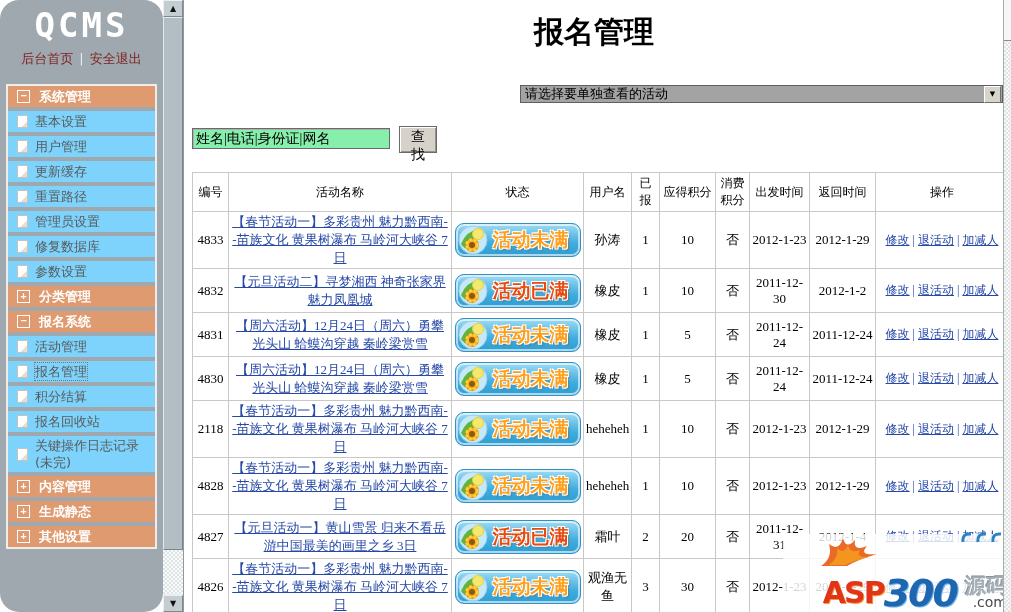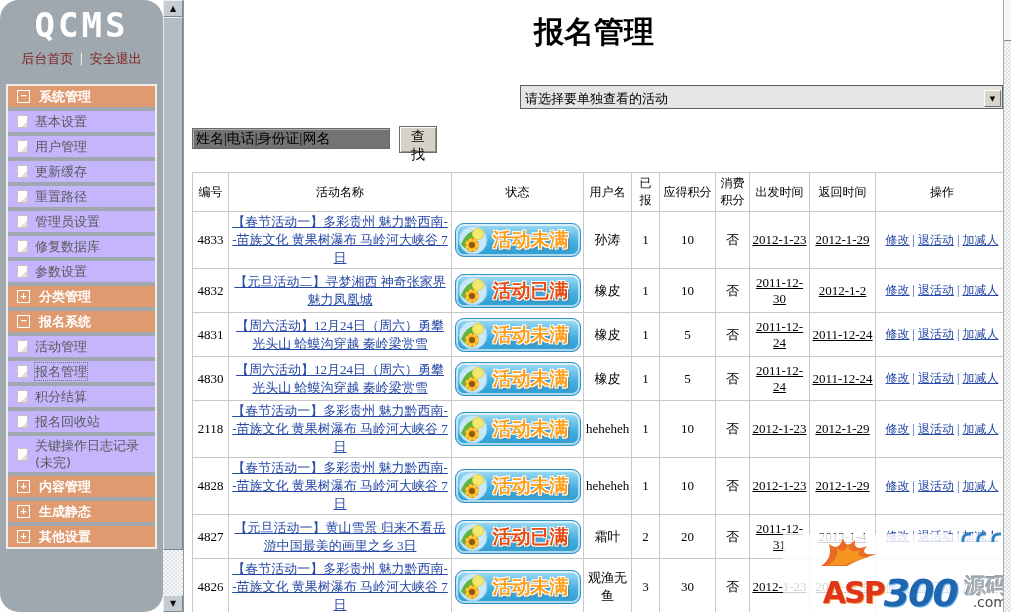--- a/index.html
+++ b/index.html
@@ -11,21 +11,21 @@
   .logo{margin-top:4px;text-align:center;color:#fff;font-family:"DejaVu Sans Mono","Liberation Mono",monospace;
         font-weight:bold;font-size:34px;letter-spacing:3px;line-height:42px;}
   .sb-nav{margin-top:4px;text-align:center;color:#fff;font-size:13px;}
   .sb-nav a{color:#7f1d1d;text-decoration:none;cursor:pointer;}
   .sb-nav .sep{margin:0 6px;color:#E8ECEE;}
   .menu{margin:16px 6px 0 6px;border:2px solid #EFEDEA;}
   .menu-header{height:21px;margin-bottom:4px;background:#DF9A6F;color:#fff;font-weight:bold;font-size:13px;
                display:flex;align-items:center;gap:9px;padding-left:9px;cursor:pointer;}
   .toggle-box{width:11px;height:11px;border:1px solid #fff;font-size:10px;line-height:10px;text-align:center;
               color:#fff;flex:none;font-family:"DejaVu Sans Mono",monospace;}
-  .menu-item{min-height:19px;margin-bottom:4px;background:#c4b5fd;color:#5A5A5A;font-size:13px;line-height:17px;
+  .menu-item{min-height:19px;margin-bottom:4px;background:#7dd3fc;color:#5A5A5A;font-size:13px;line-height:17px;
              display:flex;align-items:center;gap:7px;padding:1px 4px 1px 9px;cursor:pointer;}
   .menu-item:last-child,.menu-header:last-child{margin-bottom:0;}
   .doc-icon{width:9px;height:11px;background:#fff;border:1px solid #C9C2BA;border-radius:1px;flex:none;
             background-image:linear-gradient(135deg,#fff 70%,#E4DED6 70%);}
   .active-label{outline:1px dotted #777;}
 
   
   .sb-scroll{position:absolute;left:163px;top:0;width:20px;height:612px;background:#AEB8BD;
              border-right:1px solid #8E989D;}
   .checker{background:#F5F7F7;
@@ -41,44 +41,44 @@
            border:1px solid;border-color:#EAF0F2 #7E8A90 #7E8A90 #EAF0F2;box-sizing:border-box;
            display:flex;align-items:center;justify-content:center;font-size:8px;color:#111;cursor:pointer;}
 
   
   .r-scroll{position:absolute;right:0;top:0;width:7px;height:612px;border-left:1px solid #ABABAB;}
   .r-thumb{position:absolute;top:0;left:0;width:7px;height:40px;background:#F6F6F6;border-bottom:1px solid #8A8A8A;}
 
   
   .page-title{position:absolute;left:184px;top:12px;width:820px;text-align:center;
               font-family:"Liberation Serif","DejaVu Serif",serif;font-weight:bold;font-size:30px;color:#000;}
-  .activity-select{position:absolute;left:520px;top:85px;width:483px;height:24px;background:#e5e5e5;
-                   border:1px solid #5F5F5F;box-sizing:border-box;display:flex;align-items:flex-end;
+  .activity-select{position:absolute;left:520px;top:85px;width:483px;height:18px;background:#a3a3a3;
+                   border:1px solid #5F5F5F;box-sizing:border-box;display:flex;align-items:center;
                    font-size:13px;cursor:pointer;}
   .select-text{flex:1;padding-left:4px;color:#000;white-space:nowrap;overflow:hidden;}
   .select-arrow{width:17px;height:17px;margin:1px;background:#D8D4CC;flex:none;box-sizing:border-box;
                 border:1px solid;border-color:#FFFFFF #6E6E6E #6E6E6E #FFFFFF;
                 display:flex;align-items:center;justify-content:center;font-size:7px;color:#000;}
   .search-input{position:absolute;left:192px;top:128px;width:198px;height:21px;box-sizing:border-box;
                 border:1px solid #6A6A6A;box-shadow:inset 1px 1px 0 #ADADAD;font-size:14px;padding:1px 3px;
-                font-family:"Liberation Serif","DejaVu Serif",serif;color:#000;background:#737373;}
+                font-family:"Liberation Serif","DejaVu Serif",serif;color:#000;background:#86efac;}
   .find-btn{position:absolute;left:399px;top:126px;width:38px;height:27px;background:#D6D2C9;
             border:1px solid #6A6A6A;box-shadow:inset 1px 1px 0 #FFF, inset -1px -1px 0 #98948C;
             font-size:14px;color:#000;cursor:pointer;font-family:"DejaVu Sans",sans-serif;}
 
   
   .grid{position:absolute;left:192px;top:172px;width:816px;border-collapse:collapse;table-layout:fixed;
         font-family:"Liberation Serif","DejaVu Serif",serif;font-size:13px;color:#000;background:#fff;}
   .grid th,.grid td{border:1px solid #C8C8C8;text-align:center;padding:1px 2px;font-weight:normal;overflow:hidden;}
   .grid th{height:36px;font-size:12px;}
   .grid td{height:41px;}
   .alink{color:#2749A6;text-decoration:underline;cursor:pointer;}
   .ops{font-size:12px;white-space:nowrap;}
   .ops .sep{color:#2749A6;}
-  .date{line-height:16px;text-decoration:underline;}
+  .date{line-height:16px;}
 
   
   .badge{width:126px;height:34px;margin:1px auto;border-radius:9px;box-sizing:border-box;
          background:linear-gradient(#9FDCF4,#41ACDE 60%,#2F9ED2);border:1px solid #3290C4;
          box-shadow:inset 0 0 0 2px rgba(255,255,255,.6);display:flex;align-items:center;padding-left:2px;gap:5px;}
   .badge-icon{flex:none;}
   .badge-text{font-family:"DejaVu Sans",sans-serif;font-weight:bold;font-size:19px;white-space:nowrap;
               text-shadow:-1px -1px 0 #fff,1px -1px 0 #fff,-1px 1px 0 #fff,1px 1px 0 #fff,2px 2px 2px rgba(120,60,0,.35);}
   .st-open{color:#FF9E19;}
   .st-full{color:#E8490F;}

